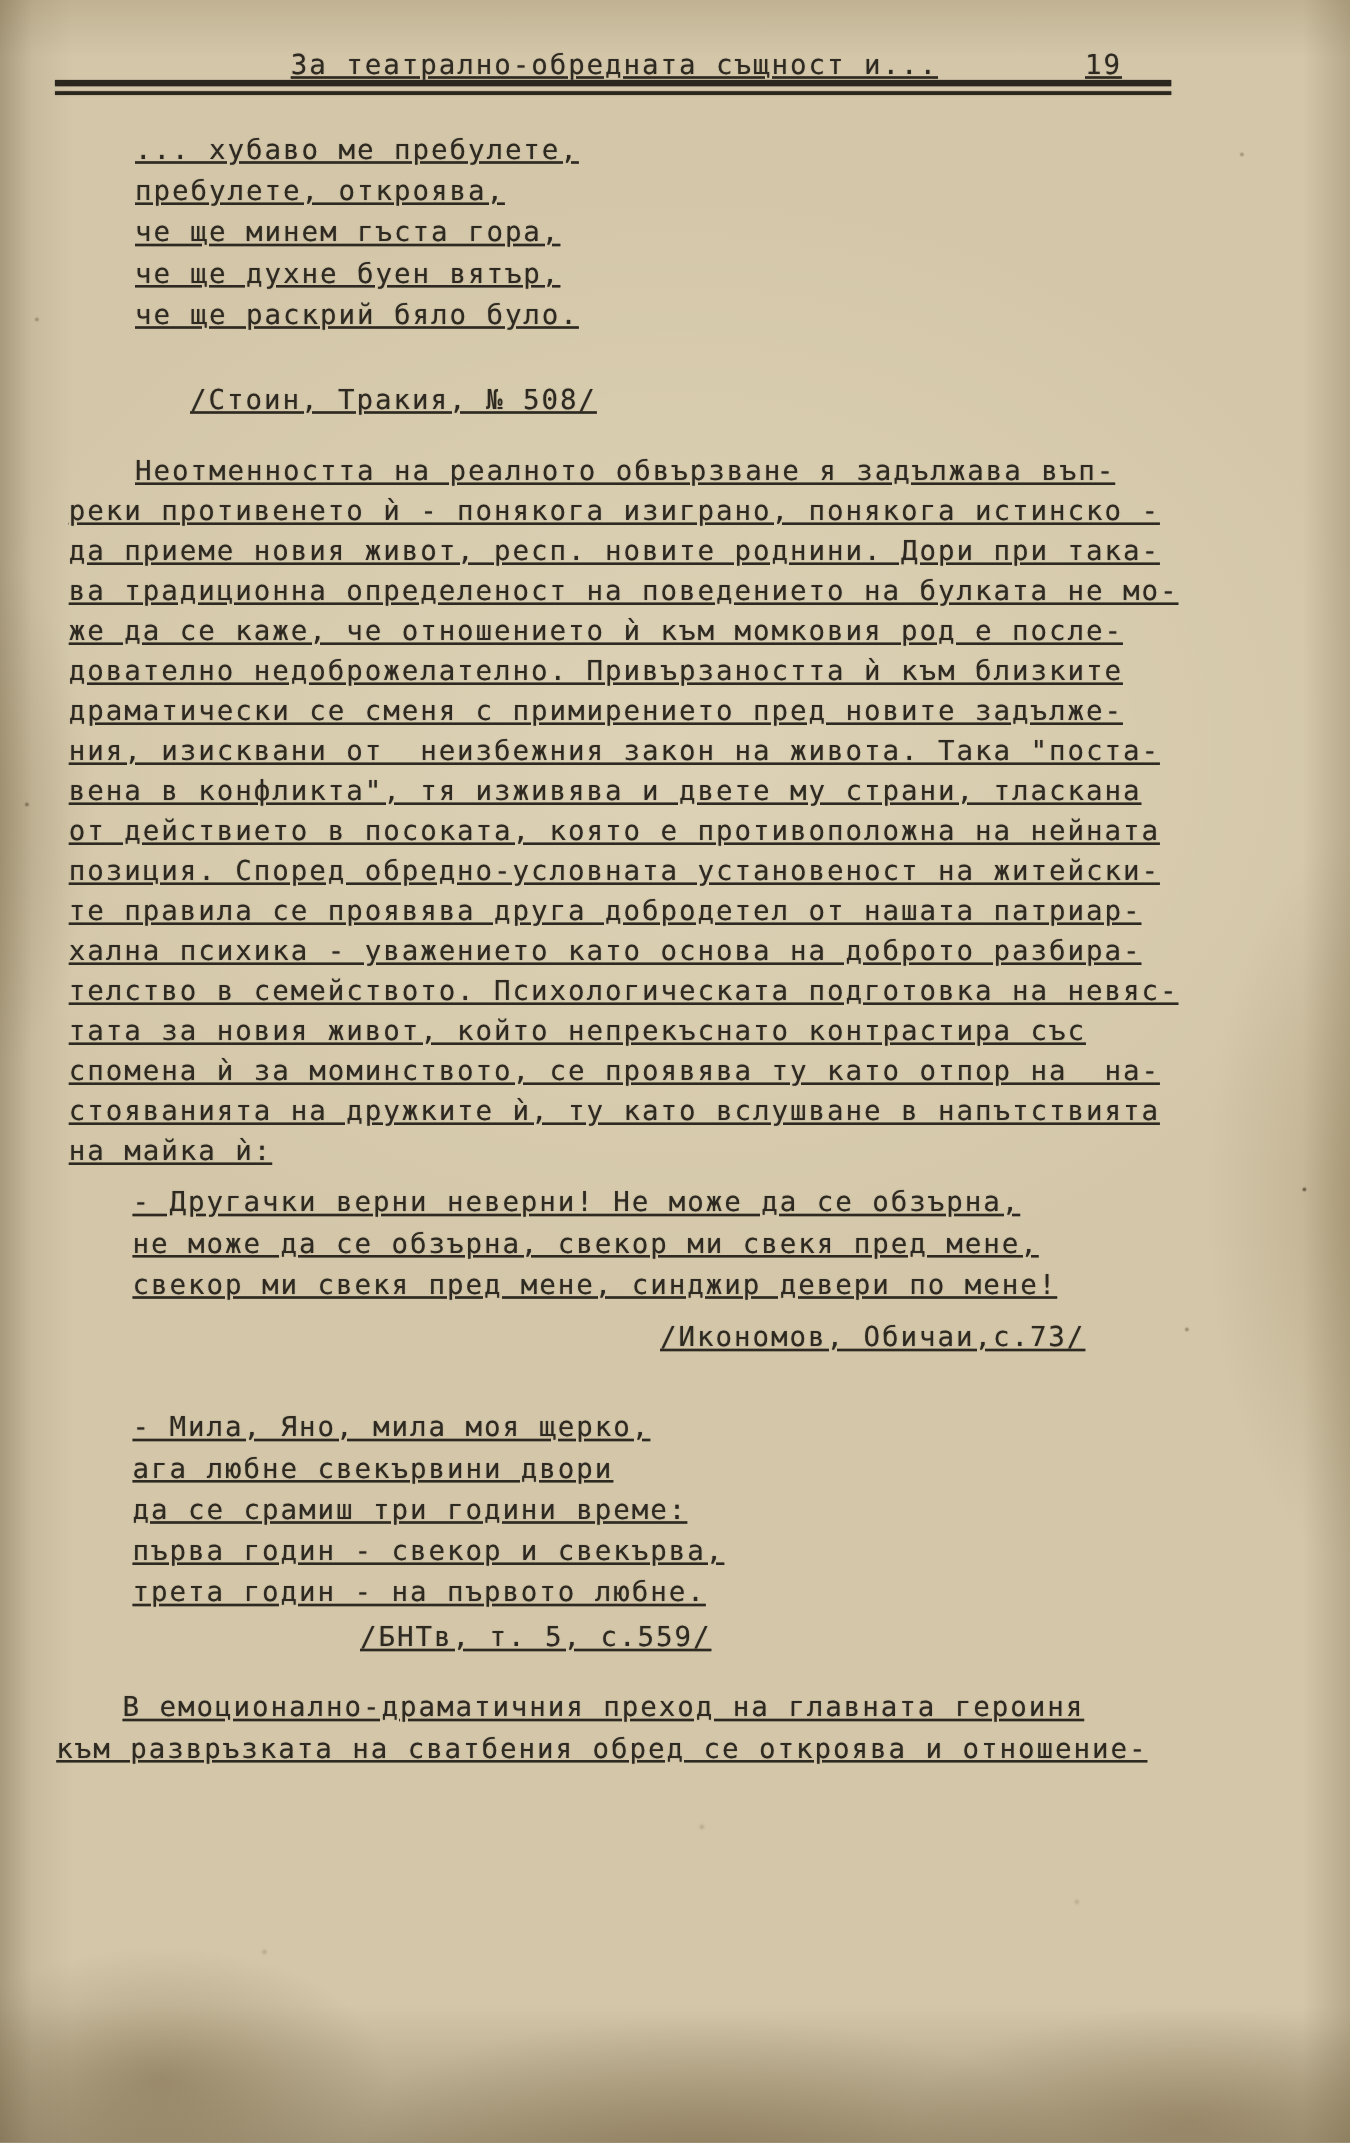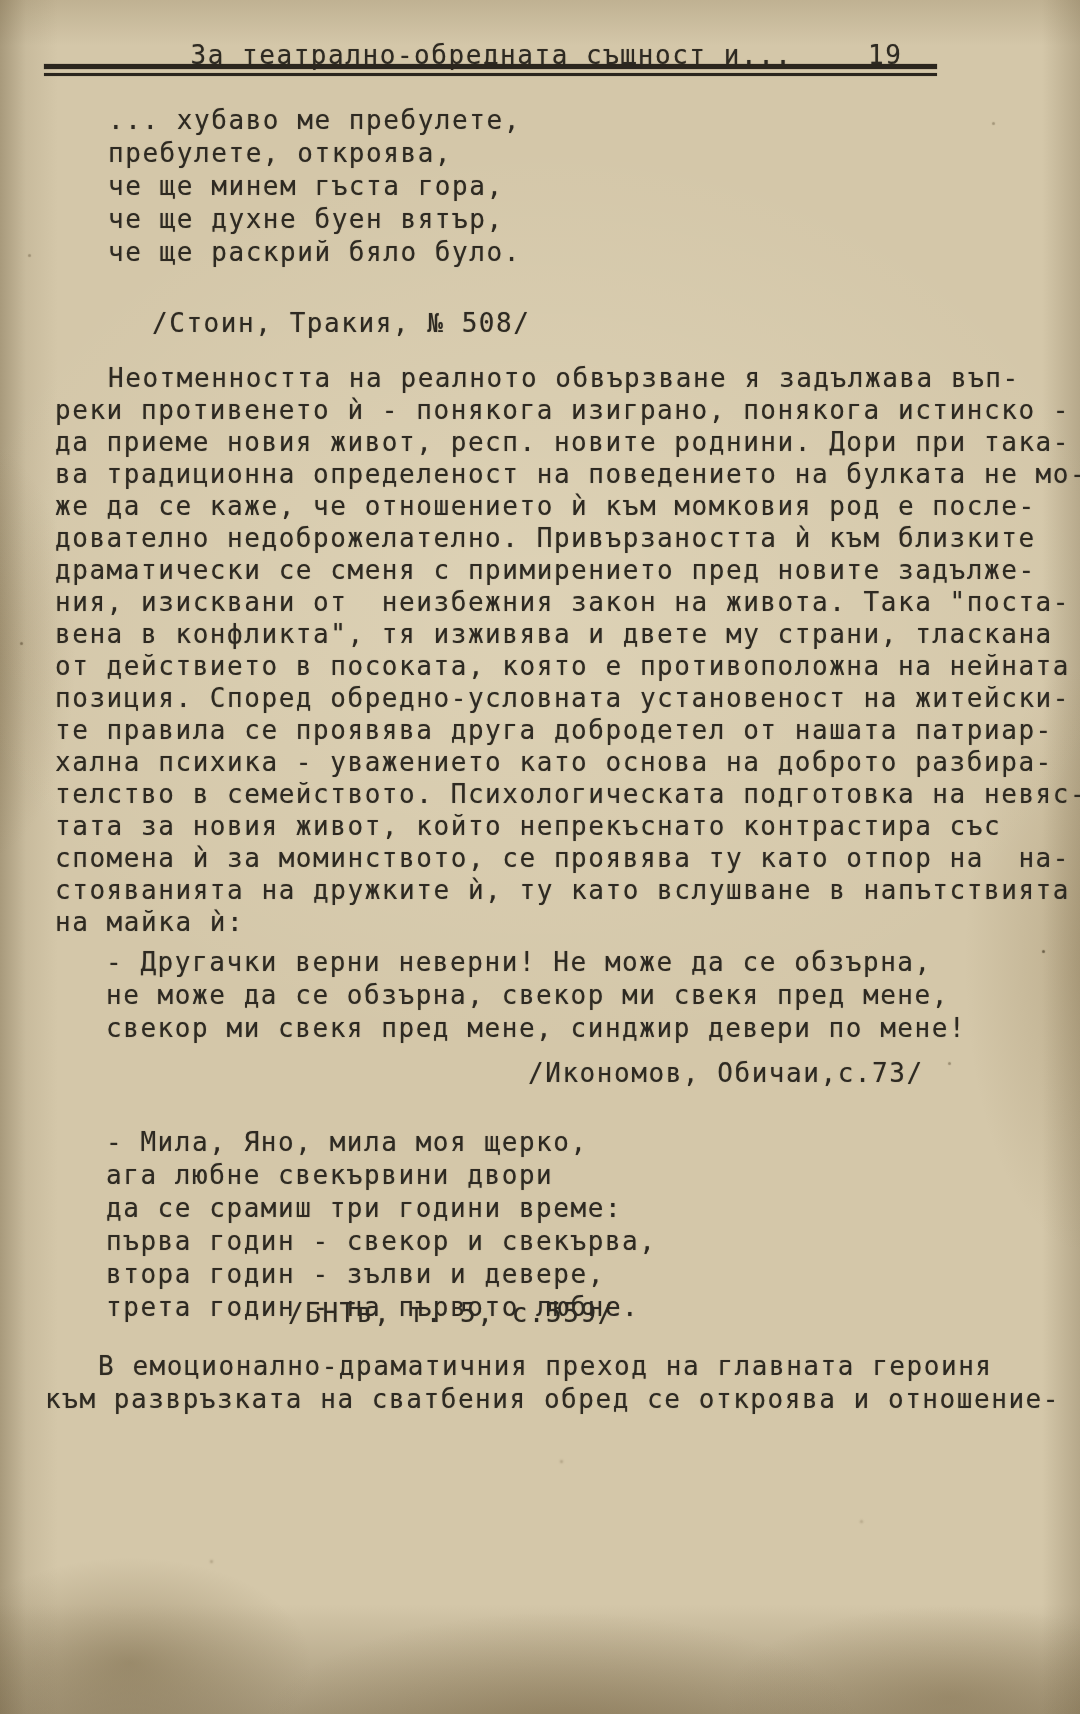--- a/index.html
+++ b/index.html
@@ -23,24 +23,25 @@
       radial-gradient(ellipse 140px 300px at -2% 38%, rgba(120,100,64,0.28), rgba(120,100,64,0) 70%),
       linear-gradient(90deg, rgba(96,80,50,0.38), rgba(96,80,50,0.10) 26px, rgba(96,80,50,0) 58px),
       linear-gradient(270deg, rgba(96,80,50,0.26), rgba(96,80,50,0) 38px),
       linear-gradient(0deg, rgba(88,72,44,0.38), rgba(88,72,44,0) 110px),
       linear-gradient(180deg, rgba(120,102,66,0.22), rgba(120,102,66,0) 46px);
     font-family: "DejaVu Sans Mono", "Liberation Mono", monospace;
     color: #2e2a22;
   }
   .txt {
     position: absolute;
-    font-size: 26px;
+    font-size: 22px;
     letter-spacing: 1.55px;
     white-space: pre;
     text-shadow: 0 0 1px rgba(46,42,34,0.45);
+    text-decoration: underline;
   }
   .line { white-space: pre; }
   .running-title {
     top: 40px;
     left: 45px;
     width: 893px;
     text-align: center;
   }
   .page-number {
     top: 40px;
@@ -100,19 +101,19 @@
   <section class="txt verse-1"><div class="line">... хубаво ме пребулете,</div><div class="line">пребулете, откроява,</div><div class="line">че ще минем гъста гора,</div><div class="line">че ще духне буен вятър,</div><div class="line">че ще раскрий бяло було.</div></section>
 
   <div class="txt citation-1">/Стоин, Тракия, № 508/</div>
 
   <section class="txt paragraph-1 indent-first"><div class="line">Неотменността на реалното обвързване я задължава въп-</div><div class="line">реки противенето ѝ - понякога изиграно, понякога истинско -</div><div class="line">да приеме новия живот, респ. новите роднини. Дори при така-</div><div class="line">ва традиционна определеност на поведението на булката не мо-</div><div class="line">же да се каже, че отношението ѝ към момковия род е после-</div><div class="line">дователно недоброжелателно. Привързаността ѝ към близките</div><div class="line">драматически се сменя с примирението пред новите задълже-</div><div class="line">ния, изисквани от  неизбежния закон на живота. Така "поста-</div><div class="line">вена в конфликта", тя изживява и двете му страни, тласкана</div><div class="line">от действието в посоката, която е противоположна на нейната</div><div class="line">позиция. Според обредно-условната установеност на житейски-</div><div class="line">те правила се проявява друга добродетел от нашата патриар-</div><div class="line">хална психика - уважението като основа на доброто разбира-</div><div class="line">телство в семейството. Психологическата подготовка на невяс-</div><div class="line">тата за новия живот, който непрекъснато контрастира със</div><div class="line">спомена ѝ за моминството, се проявява ту като отпор на  на-</div><div class="line">стояванията на дружките ѝ, ту като вслушване в напътствията</div><div class="line">на майка ѝ:</div></section>
 
   <section class="txt verse-2"><div class="line">- Другачки верни неверни! Не може да се обзърна,</div><div class="line">не може да се обзърна, свекор ми свекя пред мене,</div><div class="line">свекор ми свекя пред мене, синджир девери по мене!</div></section>
 
   <div class="txt citation-2">/Икономов, Обичаи,с.73/</div>
 
-  <section class="txt verse-3"><div class="line">- Мила, Яно, мила моя щерко,</div><div class="line">ага любне свекървини двори</div><div class="line">да се срамиш три години време:</div><div class="line">първа годин - свекор и свекърва,</div><div class="line">втора годин - зълви и девере,</div><div class="line">трета годин - на първото любне.</div></section>
+  <section class="txt verse-3"><div class="line">- Мила, Яно, мила моя щерко,</div><div class="line">ага любне свекървини двори</div><div class="line">да се срамиш три години време:</div><div class="line">първа годин - свекор и свекърва,</div><div class="line">трета годин - на първото любне.</div></section>
 
   <div class="txt citation-3">/БНТв, т. 5, с.559/</div>
 
   <section class="txt paragraph-2 indent-first"><div class="line">В емоционално-драматичния преход на главната героиня</div><div class="line">към развръзката на сватбения обред се откроява и отношение-</div></section>
 
 </div>
 
 </body></html>

